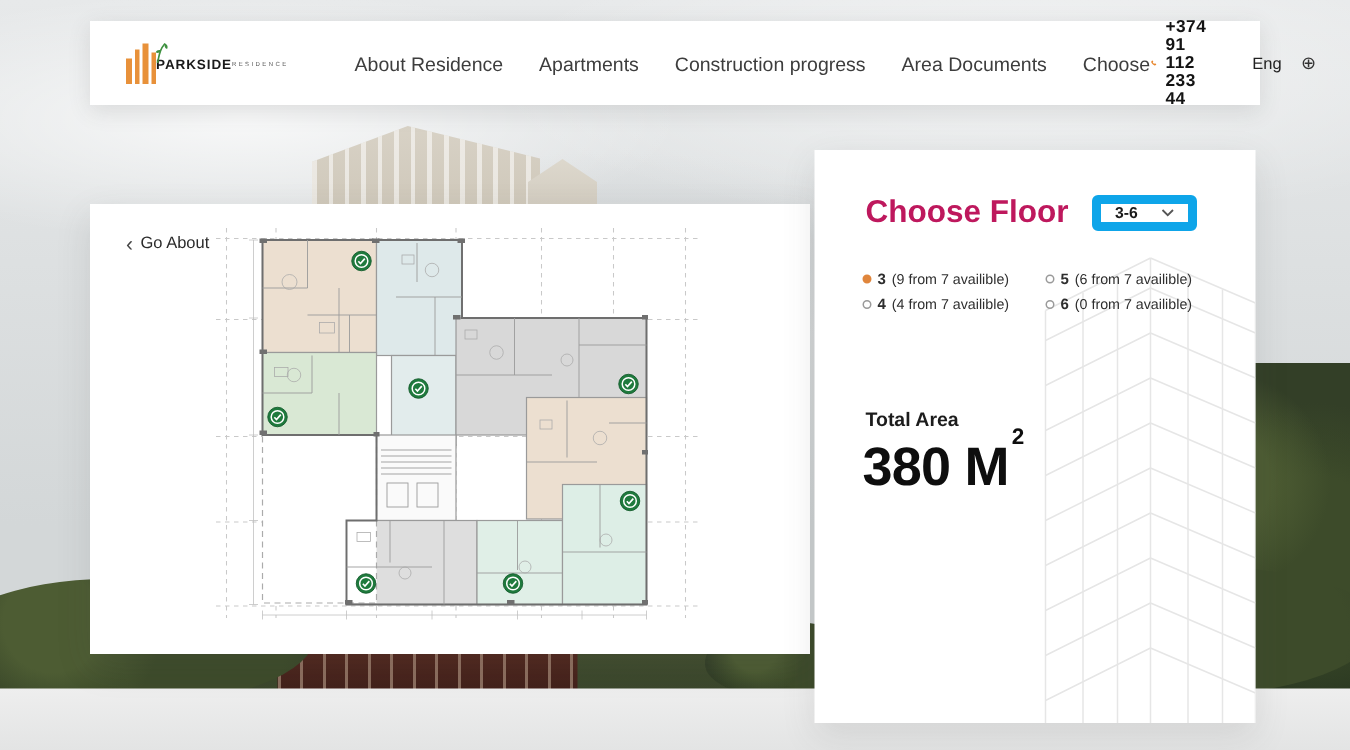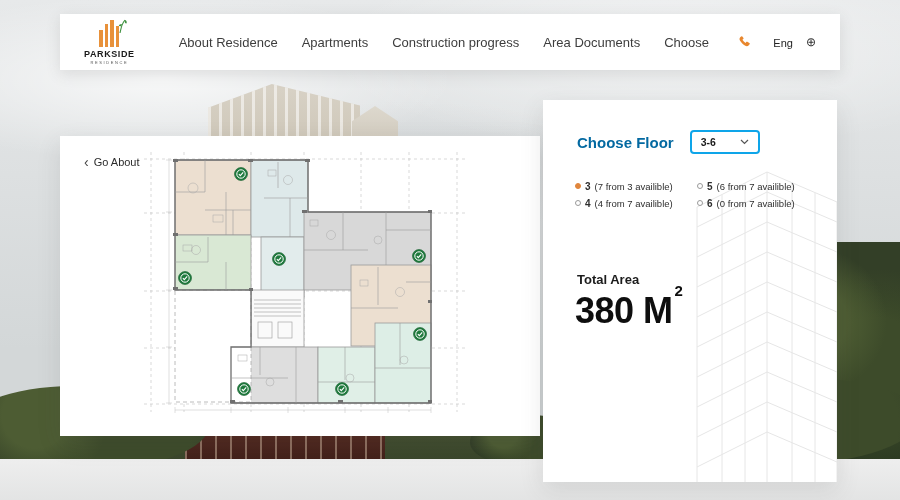--- a/index.html
+++ b/index.html
@@ -38,21 +38,21 @@
       linear-gradient(#55291f, #40201a); }
   .street .car { position:absolute; left:112px; top:18px; width:48px; height:14px; border-radius:6px 7px 2px 2px;
     background:linear-gradient(#5d7ba6, #3f5c87); }
   .street .car:after { content:""; position:absolute; left:8px; top:2px; width:30px; height:5px; border-radius:3px; background:#243447; }
   .pavement { position:absolute; left:0; top:459px; width:900px; height:41px;
     background:linear-gradient(#eeeeee, #e3e4e4); }
 
   
   .header { position:absolute; left:60px; top:14px; width:780px; height:56px; background:#fff;
     box-shadow:0 4px 14px rgba(70,70,70,.14); display:flex; align-items:center; padding:0 24px; z-index:20; }
-  .logo { display:flex; flex-direction:column; align-items:center; margin-right:44px; }
+  .logo { display:flex; flex-direction:row; align-items:center; margin-right:44px; }
   .logo-bars { display:flex; align-items:flex-end; gap:2px; height:27px; position:relative; }
   .logo-bars i { display:block; width:3.5px; background:#e8913a; }
   .logo-bars i:nth-child(1){height:17px} .logo-bars i:nth-child(2){height:23px}
   .logo-bars i:nth-child(3){height:27px} .logo-bars i:nth-child(4){height:21px}
   .logo-leaf { position:absolute; right:-9px; top:-2px; }
   .logo-title { font-size:9px; font-weight:bold; letter-spacing:.6px; color:#1a1a1a; margin-top:2px; }
   .logo-sub { font-size:4px; letter-spacing:1.6px; color:#555; margin-top:1px; }
   .nav { display:flex; gap:24px; list-style:none; }
   .nav li { font-size:13px; color:#3d3d3d; cursor:pointer; white-space:nowrap; }
   .header-right { margin-left:auto; display:flex; align-items:center; }
@@ -66,22 +66,22 @@
   .go-back { position:absolute; left:24px; top:20px; font-size:11px; color:#2b2b2b; display:flex; align-items:center; gap:5px; cursor:pointer; }
   .go-back .chev { font-size:14px; line-height:10px; color:#444; }
   .plan-svg { position:absolute; left:78px; top:14px; }
 
   
   .floor-panel { position:absolute; left:543px; top:100px; width:294px; height:382px; background:#fff;
     box-shadow:0 8px 22px rgba(70,70,70,.13); z-index:11; overflow:hidden; }
   .sketch { position:absolute; right:0; bottom:0; z-index:0; }
   .panel-inner { position:relative; z-index:1; }
   .choose-row { position:absolute; left:34px; top:30px; display:flex; align-items:center; gap:16px; }
-  .choose-label { font-size:15px; font-weight:bold; color:#0369a1;text-align:right; }
-  .floor-select { width:70px; height:24px; border:2px solid #0ea5e9; border-radius:4px; background:#fff;
+  .choose-label { font-size:21px; font-weight:bold; color:#be185d;text-align:right; }
+  .floor-select { width:70px; height:24px; border:6px solid #0ea5e9; border-radius:4px; background:#fff;
     display:flex; align-items:center; justify-content:space-between; padding:0 9px; cursor:pointer; }
   .floor-select .val { font-size:10.5px; font-weight:bold; color:#1a1a1a; }
   .options { position:absolute; left:32px; top:79px; display:grid;
     grid-template-rows:repeat(2, 14px); grid-auto-flow:column; grid-auto-columns:122px; row-gap:3px; }
   .opt { display:flex; align-items:center; gap:4px; font-size:9.5px; color:#2e2e2e; cursor:pointer; white-space:nowrap; }
   .radio { width:6px; height:6px; border-radius:50%; border:1px solid #9a9a9a; background:#fff; flex:0 0 auto; }
   .radio.selected { border-color:#e0863c; background:#e0863c; }
   .opt b { font-size:10px; }
   .total-label { position:absolute; left:34px; top:172px; font-size:13px; font-weight:bold; color:#1c1c1c; }
   .total-value { position:absolute; left:32px; top:190px; font-size:36px; font-weight:bold; color:#0e0e0e; letter-spacing:-.5px; }
@@ -126,20 +126,21 @@
       <li>Apartments</li>
       <li>Construction progress</li>
       <li>Area Documents</li>
       <li>Choose</li>
     </ul>
     <div class="header-right">
       <div class="phone">
         <svg width="13" height="13" viewBox="0 0 10 10">
           <path d="M1.9,0.7 C1.2,1.3 0.9,2.4 1.5,3.4 C2.5,5.1 3.9,6.5 5.6,7.5 C6.6,8.1 7.7,7.8 8.3,7.1 L8.9,6.4 C9.2,6.1 9.1,5.6 8.7,5.4 L7.2,4.5 C6.9,4.3 6.5,4.4 6.3,4.7 L5.8,5.3 C4.8,4.6 4.1,3.9 3.4,2.9 L4,2.4 C4.3,2.2 4.4,1.8 4.2,1.5 L3.3,0.4 C3,0 2.5,0.1 1.9,0.7 Z" fill="#e8872e"></path>
         </svg>
+        <span>+374 91 112 233 44</span>
       </div>
       <div class="lang">
         <span>Eng</span>
         <span class="globe">⊕</span>
       </div>
     </div>
   </div>
 
   <div class="plan-card">
     <div class="go-back">
@@ -283,21 +284,21 @@
           <svg width="9" height="6" viewBox="0 0 9 6">
             <path d="M1,1 L4.5,4.5 L8,1" stroke="#555" stroke-width="1.2" fill="none"></path>
           </svg>
         </div>
       </div>
 
       <div class="options">
         <label class="opt">
           <span class="radio selected"></span>
           <b>3</b>
-          <span>(7 from 3 availible)</span>
+          <span>(9 from 7 availible)</span>
         </label>
         <label class="opt">
           <span class="radio"></span>
           <b>4</b>
           <span>(4 from 7 availible)</span>
         </label>
         <label class="opt">
           <span class="radio"></span>
           <b>5</b>
           <span>(6 from 7 availible)</span>

